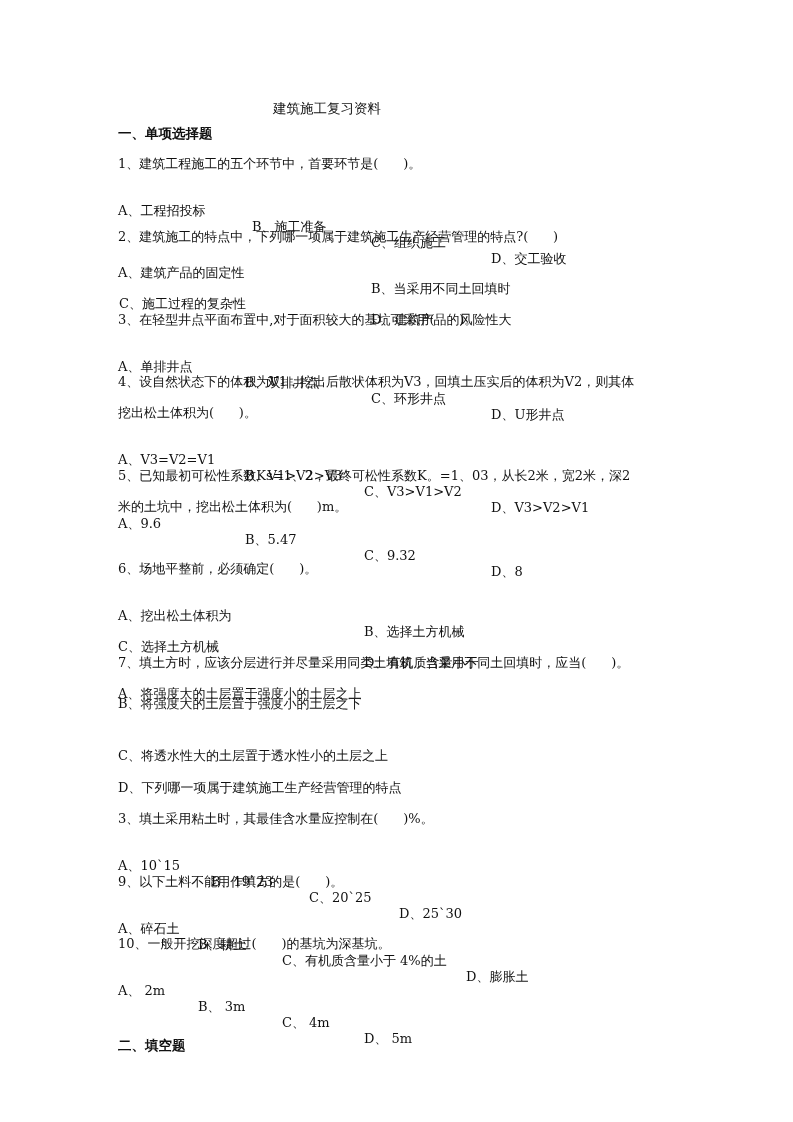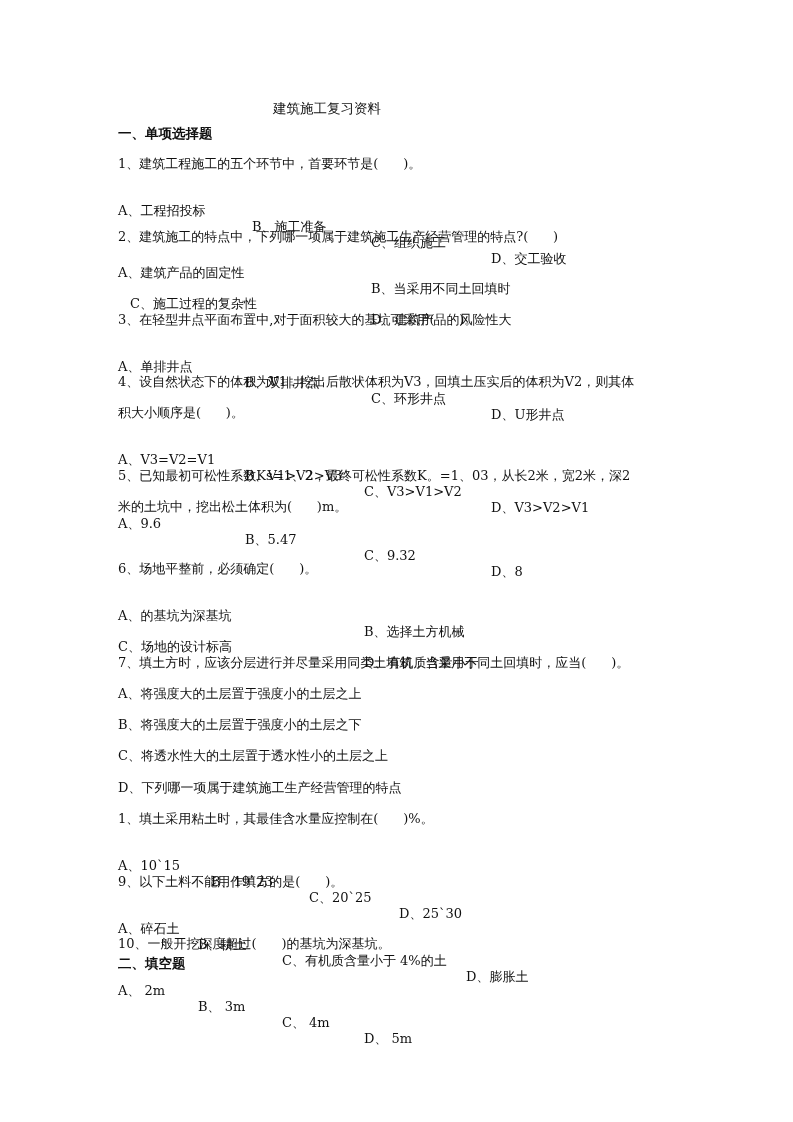--- a/index.html
+++ b/index.html
@@ -24,67 +24,67 @@
     <span class="opt" style="left:253px">C、组织施工</span>
     <span class="opt" style="left:373px">D、交工验收</span>
   </div>
 
   <div class="line" style="top:229px">2、建筑施工的特点中，下列哪一项属于建筑施工生产经营管理的特点?(      )</div>
   <div class="line" style="top:249px">
     <span class="opt" style="left:0">A、建筑产品的固定性</span>
     <span class="opt" style="left:253px">B、当采用不同土回填时</span>
   </div>
   <div class="line" style="top:280px">
-    <span class="opt" style="left:12px">C、施工过程的复杂性</span>
+    <span class="opt" style="left:1px">C、施工过程的复杂性</span>
     <span class="opt" style="left:253px">D、建筑产品的风险性大</span>
   </div>
 
   <div class="line" style="top:312px">3、在轻型井点平面布置中,对于面积较大的基坑可采用(      )。</div>
   <div class="line" style="top:343px">
     <span class="opt" style="left:0">A、单排井点</span>
     <span class="opt" style="left:127px">B、双排井点</span>
     <span class="opt" style="left:253px">C、环形井点</span>
     <span class="opt" style="left:373px">D、U形井点</span>
   </div>
 
   <div class="line" style="top:374px">4、设自然状态下的体积为V1，挖出后散状体积为V3，回填土压实后的体积为V2，则其体</div>
-  <div class="line" style="top:405px">积大小顺序是(      )。</div>
+  <div class="line" style="top:405px">挖出松土体积为(      )。</div>
   <div class="line" style="top:436px">
     <span class="opt" style="left:0">A、V3=V2=V1</span>
     <span class="opt" style="left:127px">B、V1&gt;V2&gt;V3</span>
     <span class="opt" style="left:246px">C、V3&gt;V1&gt;V2</span>
     <span class="opt" style="left:373px">D、V3&gt;V2&gt;V1</span>
   </div>
 
   <div class="line" style="top:468px">5、已知最初可松性系数Ks=1、2，最终可松性系数K。=1、03，从长2米，宽2米，深2</div>
   <div class="line" style="top:499px">米的土坑中，挖出松土体积为(      )m。</div>
   <div class="line" style="top:500px">
     <span class="opt" style="left:0">A、9.6</span>
     <span class="opt" style="left:127px">B、5.47</span>
     <span class="opt" style="left:246px">C、9.32</span>
     <span class="opt" style="left:373px">D、8</span>
   </div>
 
   <div class="line" style="top:561px">6、场地平整前，必须确定(      )。</div>
   <div class="line" style="top:592px">
-    <span class="opt" style="left:0">A、的基坑为深基坑</span>
+    <span class="opt" style="left:0">A、挖出松土体积为</span>
     <span class="opt" style="left:246px">B、选择土方机械</span>
   </div>
   <div class="line" style="top:623px">
-    <span class="opt" style="left:0">C、场地的设计标高</span>
+    <span class="opt" style="left:0">C、选择土方机械</span>
     <span class="opt" style="left:246px">D、有机质含量小于</span>
   </div>
 
   <div class="line" style="top:655px">7、填土方时，应该分层进行并尽量采用同类土填筑，当采用不同土回填时，应当(      )。</div>
   <div class="line" style="top:686px">A、将强度大的土层置于强度小的土层之上</div>
-  <div class="line" style="top:717px">B、将强度大的土层置于强度小的土层之下</div>
+  <div class="line" style="top:696px">B、将强度大的土层置于强度小的土层之下</div>
   <div class="line" style="top:748px">C、将透水性大的土层置于透水性小的土层之上</div>
   <div class="line" style="top:780px">D、下列哪一项属于建筑施工生产经营管理的特点</div>
 
-  <div class="line" style="top:811px">1、填土采用粘土时，其最佳含水量应控制在(      )%。</div>
+  <div class="line" style="top:811px">3、填土采用粘土时，其最佳含水量应控制在(      )%。</div>
   <div class="line" style="top:842px">
     <span class="opt" style="left:0">A、10`15</span>
     <span class="opt" style="left:93px">B、19`23</span>
     <span class="opt" style="left:191px">C、20`25</span>
     <span class="opt" style="left:281px">D、25`30</span>
   </div>
 
   <div class="line" style="top:874px">9、以下土料不能用作填方的是(      )。</div>
   <div class="line" style="top:905px">
     <span class="opt" style="left:0">A、碎石土</span>
@@ -94,14 +94,14 @@
   </div>
 
   <div class="line" style="top:936px">10、一般开挖深度超过(      )的基坑为深基坑。</div>
   <div class="line" style="top:967px">
     <span class="opt" style="left:0">A、 2m</span>
     <span class="opt" style="left:80px">B、 3m</span>
     <span class="opt" style="left:164px">C、 4m</span>
     <span class="opt" style="left:246px">D、 5m</span>
   </div>
 
-  <div class="line section" style="top:955px">二、填空题</div>
+  <div class="line section" style="top:1037px">二、填空题</div>
 </div>
 
 </body></html>

